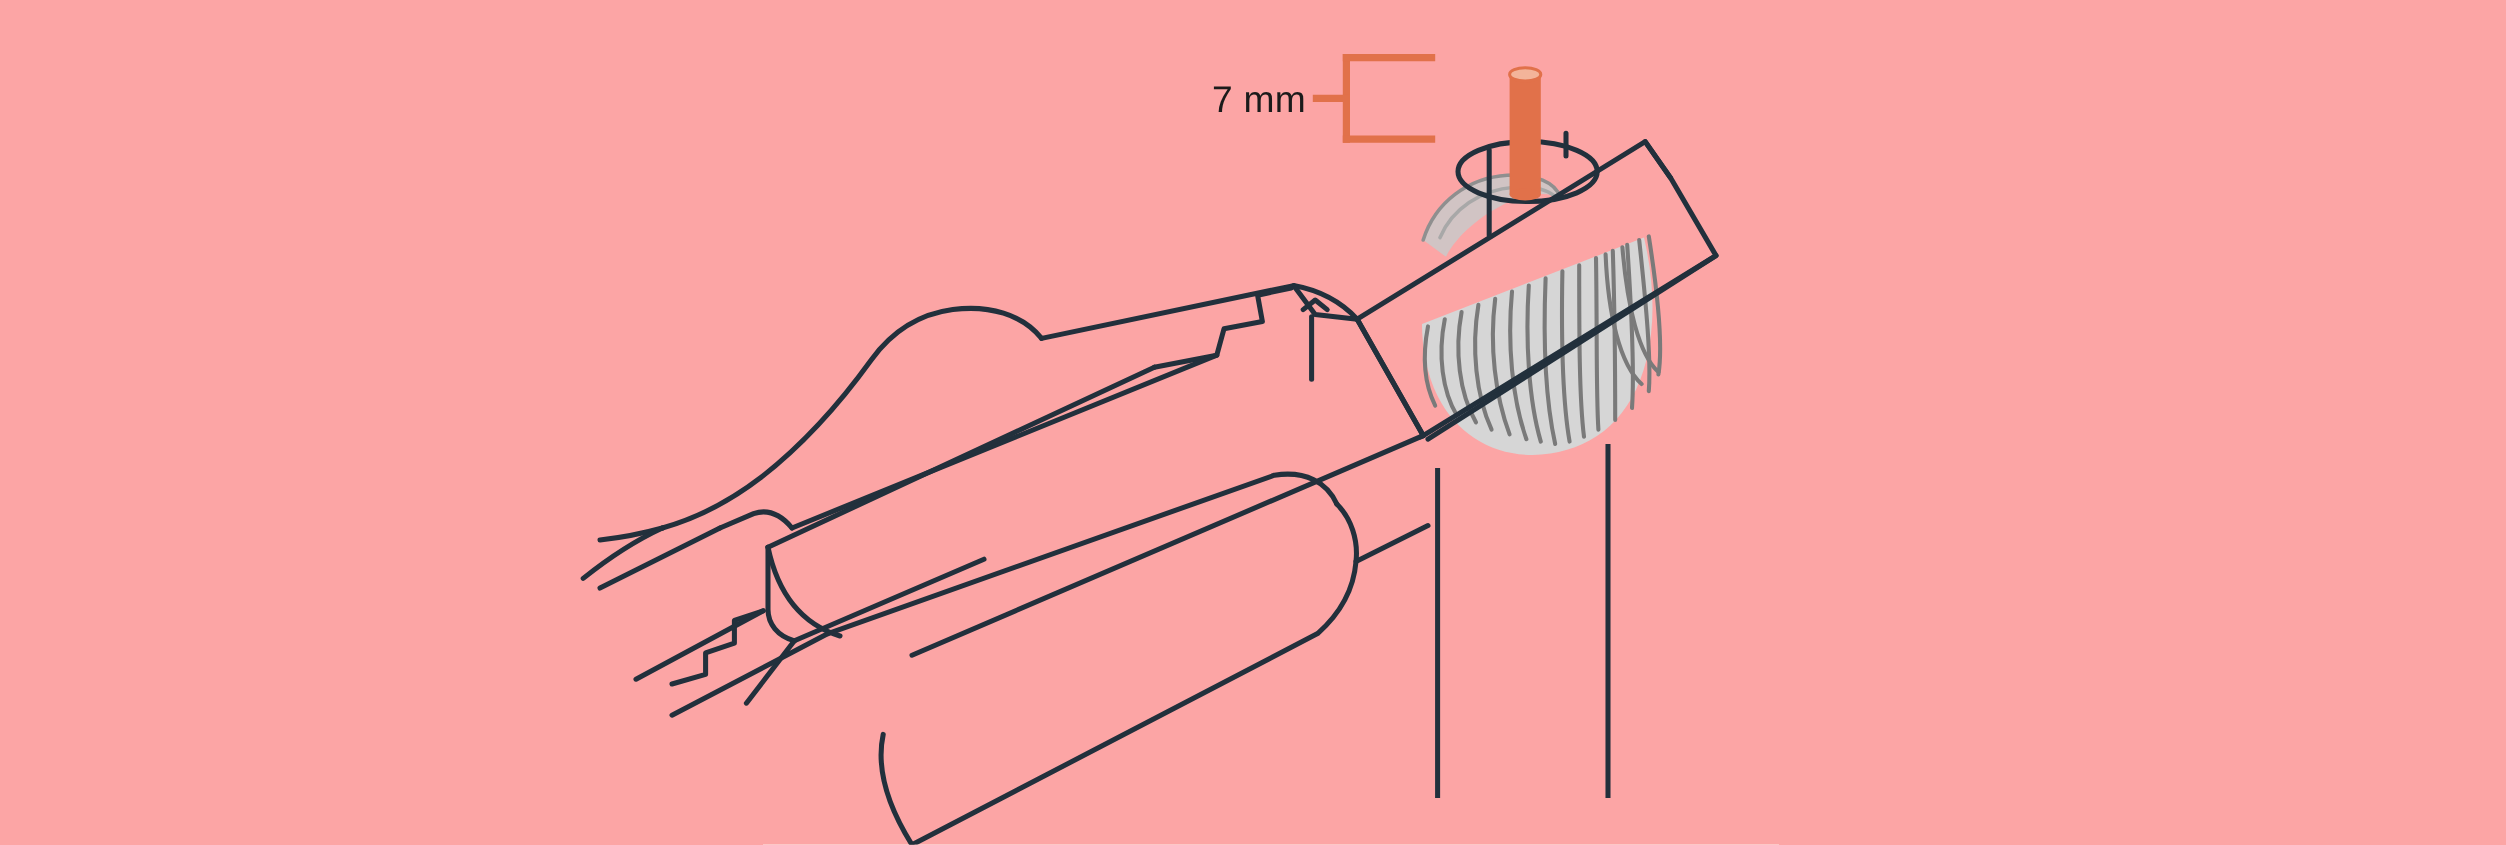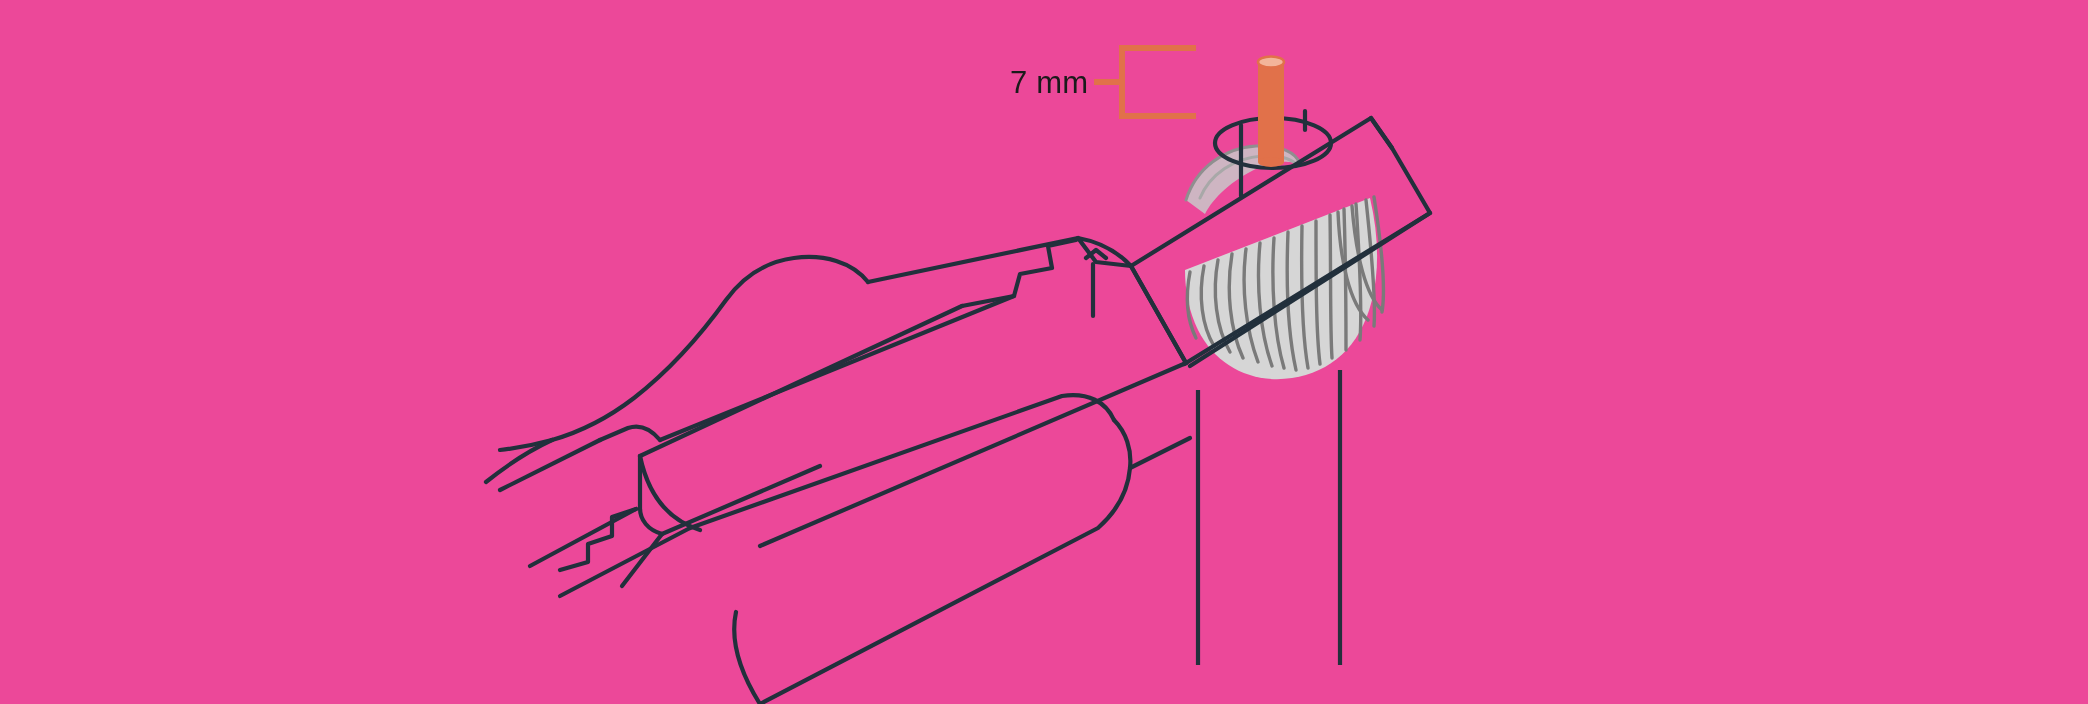--- a/index.html
+++ b/index.html
@@ -11,21 +11,21 @@
   body {
     width: 2088px;
     height: 704px;
     overflow: hidden;
     font-family: "Liberation Sans", sans-serif;
   }
   #stage {
     position: relative;
     width: 2088px;
     height: 704px;
-    background: #ec4899;
+    background: #fca5a5;
   }
   #figure {
     position: absolute;
     left: 0;
     top: 0;
     width: 2088px;
     height: 704px;
     display: block;
   }
   .dim-text {

